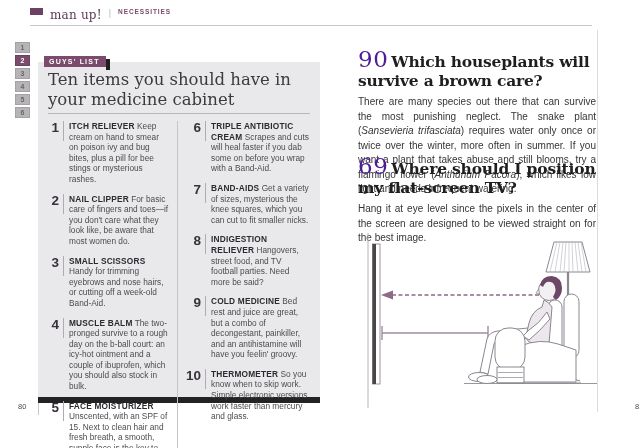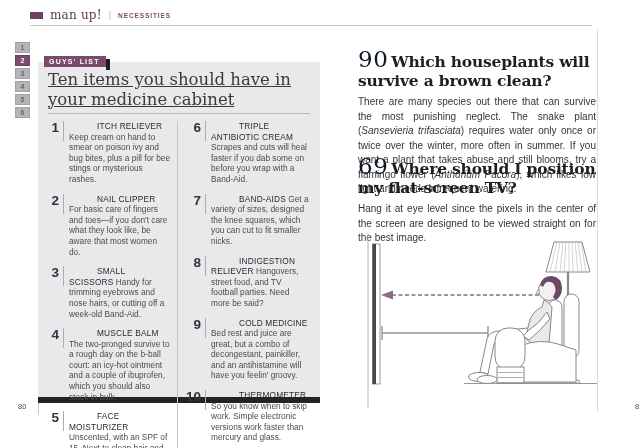--- a/index.html
+++ b/index.html
@@ -1,58 +1,58 @@
 <!DOCTYPE html>
 <html><head>
 <meta charset="utf-8">
 <style>
   html,body{margin:0;padding:0;background:#fff;}
   #page{position:relative;width:640px;height:448px;background:#fff;overflow:hidden;
         font-family:"Liberation Sans",sans-serif;color:#3a3a3c;}
 
   
-  .header{position:absolute;left:30px;top:8px;display:flex;align-items:center;gap:7px;}
+  .header{position:absolute;left:30px;top:8px;display:flex;align-items:flex-start;gap:7px;}
   .brand-mark{width:13px;height:7px;background:#6d4162;}
   .brand{font-family:"DejaVu Serif",serif;font-size:12px;color:#5c3a55;letter-spacing:.2px;}
   .hdr-sep{color:#b9b7ba;font-size:9px;}
   .section{font-size:6.5px;font-weight:bold;letter-spacing:.9px;color:#7b4a6c;}
   .header-rule{position:absolute;left:30px;top:25px;width:562px;height:1px;background:#c9c7ca;}
 
   
   .side-tabs{position:absolute;left:15px;top:42px;display:flex;flex-direction:column;gap:2px;}
   .side-tab{width:15px;height:11px;background:#b7b4b7;color:#69666a;font-size:7px;font-weight:bold;
             display:flex;align-items:center;justify-content:center;border:1px solid #a5a2a5;box-sizing:border-box;}
   .side-tab.active{background:#7b4a6c;border-color:#6d4162;color:#fff;}
 
   
   .panel{position:absolute;left:38px;top:62px;width:282px;height:335px;background:#e9e8ea;}
   .panel-bar{position:absolute;left:38px;top:397px;width:282px;height:6px;background:#232323;}
   .badge{position:absolute;left:44px;top:56px;background:#7b4a6c;color:#fff;font-size:7px;font-weight:bold;
          letter-spacing:1.2px;padding:2px 6px 2px 5px;}
   .badge::after{content:"";position:absolute;right:-4px;top:3px;width:4px;height:100%;background:#1e1e1e;}
   .panel-title{position:absolute;left:48px;top:70px;width:250px;font-family:"DejaVu Serif",serif;
-               font-size:16.5px;line-height:19.5px;color:#3b3b3d;text-decoration:underline;}
+               font-size:16.5px;line-height:19.5px;color:#3b3b3d;}
   .title-rule{position:absolute;left:48px;top:113px;width:262px;height:1px;background:#b9b7ba;}
   .cols{position:absolute;left:44px;top:121px;width:272px;display:flex;}
   .col{width:133px;box-sizing:border-box;}
   .col.first{padding-right:7px;}
   .col.second{border-left:1px solid #c6c4c7;padding-left:8px;}
   .item{display:flex;margin-bottom:9px;}
   .inum{min-width:15px;text-align:right;font-size:13.5px;font-weight:bold;color:#38303a;
         line-height:11px;padding:1px 4px 8px 0;border-right:1px solid #aeacb0;margin-right:5px;
         align-self:flex-start;}
   .itext{flex:1;font-size:8.3px;line-height:10.6px;color:#4c4c4f;}
-  .ititle{font-weight:normal;color:#2d2930;letter-spacing:.2px;margin-left:28px;}
+  .ititle{font-weight:bold;color:#2d2930;letter-spacing:.2px;}
 
   
   .question{position:absolute;width:238px;left:358px;}
   .q90{top:50px;} .q91{top:157px;}
   .qhead{margin:0;font-family:"DejaVu Serif",serif;font-weight:bold;font-size:15.5px;
          line-height:19px;color:#1f1f21;letter-spacing:-.2px;}
-  .qnum{font-weight:normal;font-size:23px;color:#0f172a;letter-spacing:.5px;padding-right:3px;}
+  .qnum{font-weight:normal;font-size:23px;color:#4c1d95;letter-spacing:.5px;padding-right:3px;}
   .qbody{margin:5px 0 0 0;font-family:Liberation Sans, sans-serif;font-size:10px;line-height:14.5px;
          color:#353537;text-align:justify;}
   .qbody i{font-style:italic;}
 
   
   .illo{position:absolute;left:352px;top:230px;}
 
   
   .pageno{position:absolute;font-size:7.5px;color:#4c4c4f;}
   .pageno.left{left:18px;top:402px;}
@@ -111,39 +111,39 @@
         <span class="itext"><b class="ititle">FACE MOISTURIZER</b><span> Unscented, with an SPF of 15. Next to clean hair and fresh breath, a smooth, supple face is the key to feeling good. (Add lip balm in winter months.)</span></span>
       </div>
     </div>
     <div class="col second">
       <div class="item">
         <span class="inum">6</span>
         <span class="itext"><b class="ititle">TRIPLE ANTIBIOTIC CREAM</b><span> Scrapes and cuts will heal faster if you dab some on before you wrap with a Band-Aid.</span></span>
       </div>
       <div class="item">
         <span class="inum">7</span>
-        <span class="itext"><b class="ititle">BAND-AIDS</b><span> Get a variety of sizes, designed the knee squares, which you can cut to fit smaller nicks.</span></span>
+        <span class="itext"><b class="ititle">BAND-AIDS</b><span> Get a variety of sizes, mysterious the knee squares, which you can cut to fit smaller nicks.</span></span>
       </div>
       <div class="item">
         <span class="inum">8</span>
         <span class="itext"><b class="ititle">INDIGESTION RELIEVER</b><span> Hangovers, street food, and TV football parties. Need more be said?</span></span>
       </div>
       <div class="item">
         <span class="inum">9</span>
         <span class="itext"><b class="ititle">COLD MEDICINE</b><span> Bed rest and juice are great, but a combo of decongestant, painkiller, and an antihistamine will have you feelin' groovy.</span></span>
       </div>
       <div class="item">
         <span class="inum">10</span>
         <span class="itext"><b class="ititle">THERMOMETER</b><span> So you know when to skip work. Simple electronic versions work faster than mercury and glass.</span></span>
       </div>
     </div>
   </div>
 
   <div class="question q90">
-    <h2 class="qhead"><span class="qnum">90</span><span>Which houseplants will survive a brown clean?</span></h2>
+    <h2 class="qhead"><span class="qnum">90</span><span>Which houseplants will survive a brown care?</span></h2>
     <p class="qbody"><span>There are many species out there that can survive the most punishing neglect. The snake plant (</span><i>Sansevieria trifasciata</i><span>) requires water only once or twice over the winter, more often in summer. If you want a plant that takes abuse and still blooms, try a flamingo flower (</span><i>Anthurium Pacora</i><span>), which likes low light and needs infrequent watering.</span></p>
   </div>
 
   <div class="question q91">
     <h2 class="qhead"><span class="qnum">69</span><span>Where should I position my flat-screen TV?</span></h2>
     <p class="qbody">Hang it at eye level since the pixels in the center of the screen are designed to be viewed straight on for the best image.</p>
   </div>
 
   <svg class="illo" width="252" height="178" viewBox="0 0 252 178">
 

